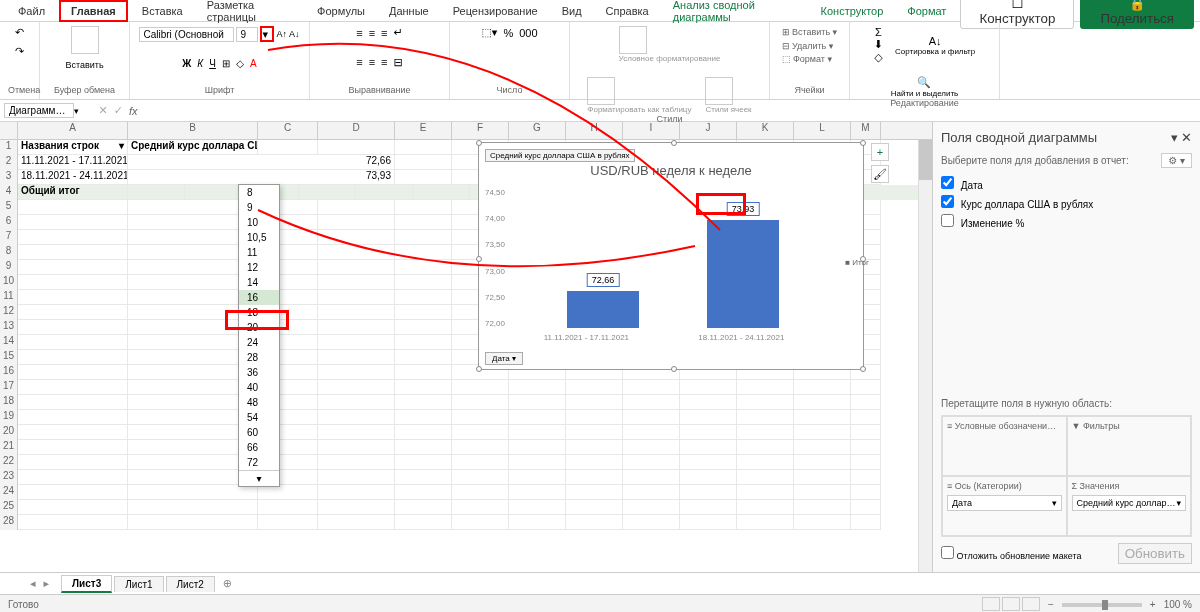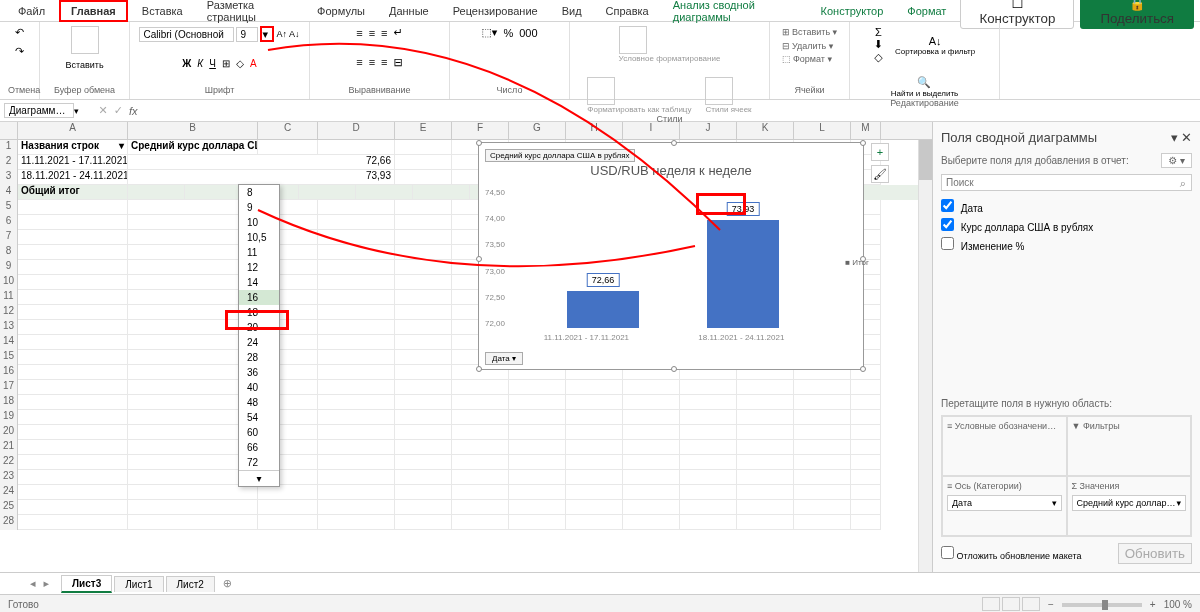--- a/index.html
+++ b/index.html
@@ -708,24 +708,20 @@
 
   <div class="fields-pane">
     <div class="fields-title">
       <span>Поля сводной диаграммы</span>
       <span><span>▾</span> <span>✕</span></span>
     </div>
     <div class="fields-sub">
       <span>Выберите поля для добавления в отчет:</span>
       <span class="gear-btn">⚙ ▾</span>
     </div>
-    <div style="position:relative">
-      <input class="search-box" placeholder="Поиск" style="">
-      <span style="position:absolute;right:6px;top:3px;color:#888">⌕</span>
-    </div>
     <div id="fields-list">
         <div class="field-item"><input type="checkbox" checked="" style=""> Дата</div>
         <div class="field-item"><input type="checkbox" checked="" style=""> Курс доллара США в рублях</div>
         <div class="field-item"><input type="checkbox" style=""> Изменение %</div>
       </div>
     <div class="drop-areas">
       <div class="drop-label">Перетащите поля в нужную область:</div>
       <div class="drop-grid">
         <div class="drop-cell">
           <div class="drop-cell-title">≡ <span>Условные обозначени…</span></div>

